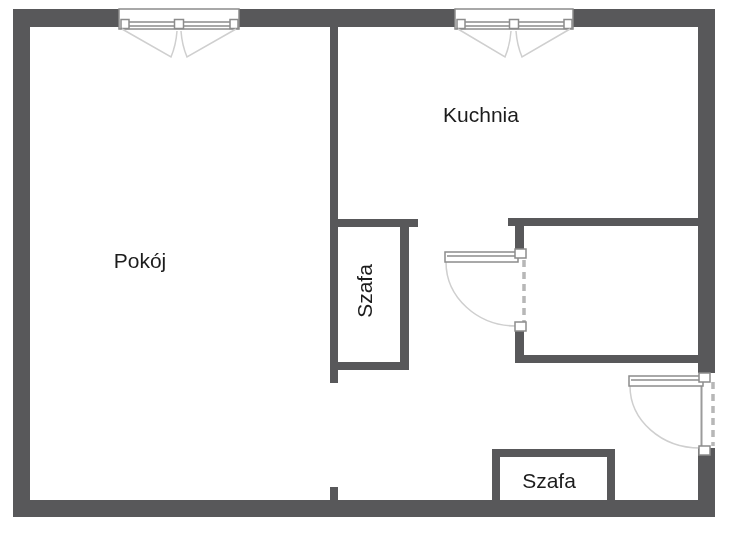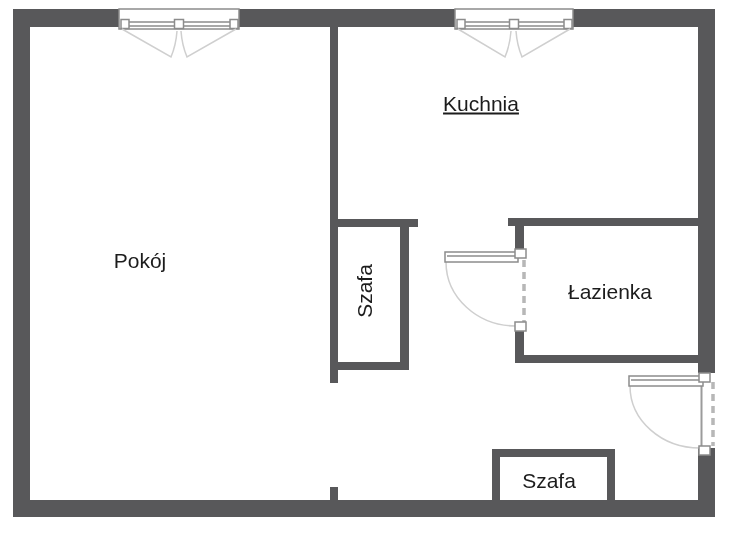--- a/index.html
+++ b/index.html
@@ -94,18 +94,17 @@
       <path class="thinline" d="M701.5 384 V447"></path>
       <path class="swing" d="M630 386 A 70 62 0 0 0 700 448"></path>
       <rect class="framebox" x="629" y="376" width="74" height="10"></rect>
       <path class="frameln" d="M631 380 H701"></path>
       <rect class="framebox" x="699" y="373" width="11" height="9"></rect>
       <rect class="framebox" x="699" y="446" width="11" height="9"></rect>
     </g>
   </svg>
 
   <div class="room-label" style="left:140px; top:260px;">Pokój</div>
-  <div class="room-label" style="left:481px; top:103px;text-decoration:underline;">Kuchnia</div>
+  <div class="room-label" style="left:481px; top:114px;">Kuchnia</div>
   <div class="room-label rotated" style="left:364px; top:291px;">Szafa</div>
-  <div class="room-label" style="left:610px; top:291px;">Łazienka</div>
   <div class="room-label" style="left:549px; top:480px;">Szafa</div>
 
 </div>
 
 </body></html>

